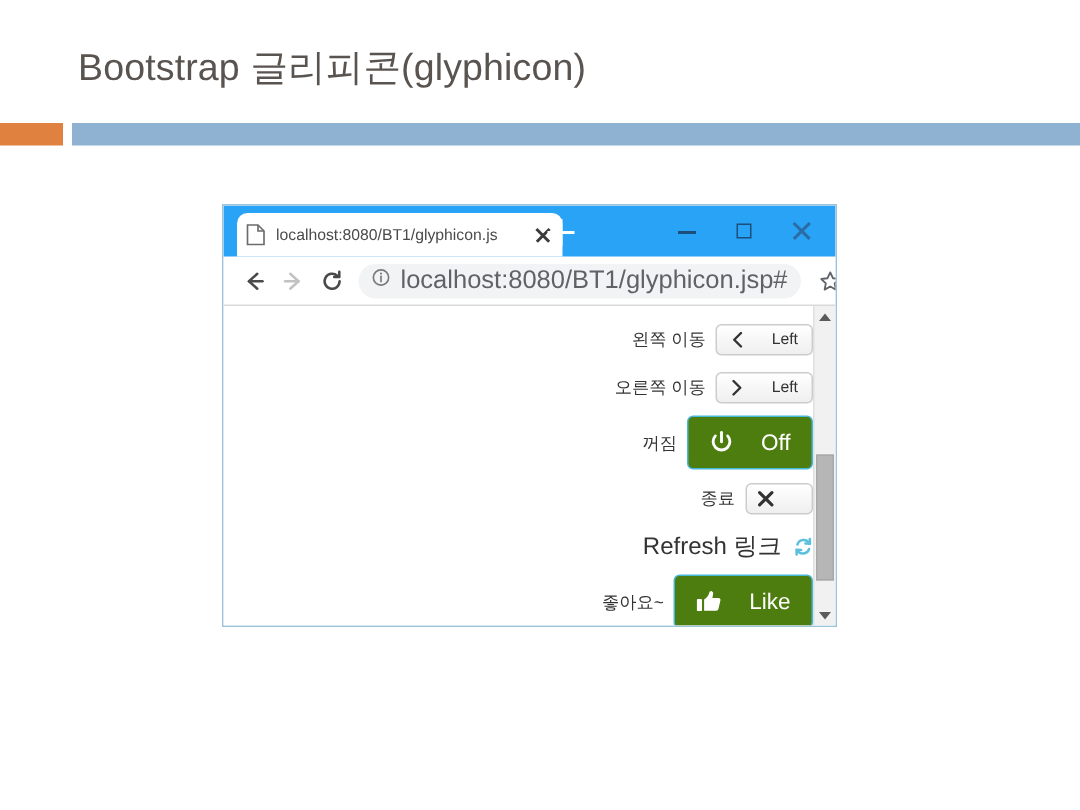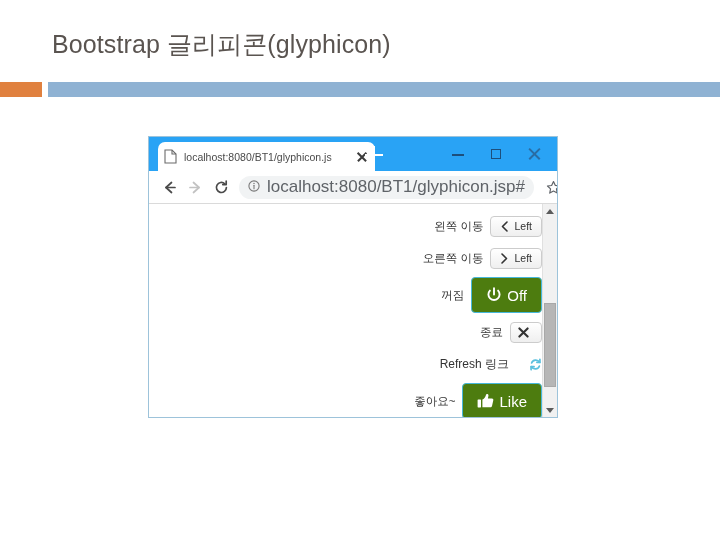--- a/index.html
+++ b/index.html
@@ -228,21 +228,21 @@
     font-size: 11.5px;
     color: #333333;
     margin-right: 7px;
     white-space: nowrap;
   }
 
   
   .btn {
     display: inline-flex;
     align-items: center;
-    gap: 5px;
+    gap: 18px;
     border-radius: 4px;
     box-sizing: border-box;
     white-space: nowrap;
     line-height: 1;
   }
   .btn-default {
     background: linear-gradient(#ffffff, #efefef);
     border: 1px solid #cccccc;
     color: #333333;
   }
@@ -262,22 +262,22 @@
   .btn-lg {
     font-size: 15px;
     padding: 9px 14px;
   }
   .glyph { display: inline-block; vertical-align: middle; }
   .glyph svg { display: block; }
 
   .refresh-link {
     display: inline-flex;
     align-items: center;
-    gap: 20px;
-    font-size: 12px;
+    gap: 8px;
+    font-size: 16px;
     color: #333333;
   }
 
   
   .scrollbar {
     position: absolute;
     right: 0; top: 0; bottom: 0;
     width: 15px;
     background: #f1f1f1;
     border-left: 1px solid #e0e0e0;

